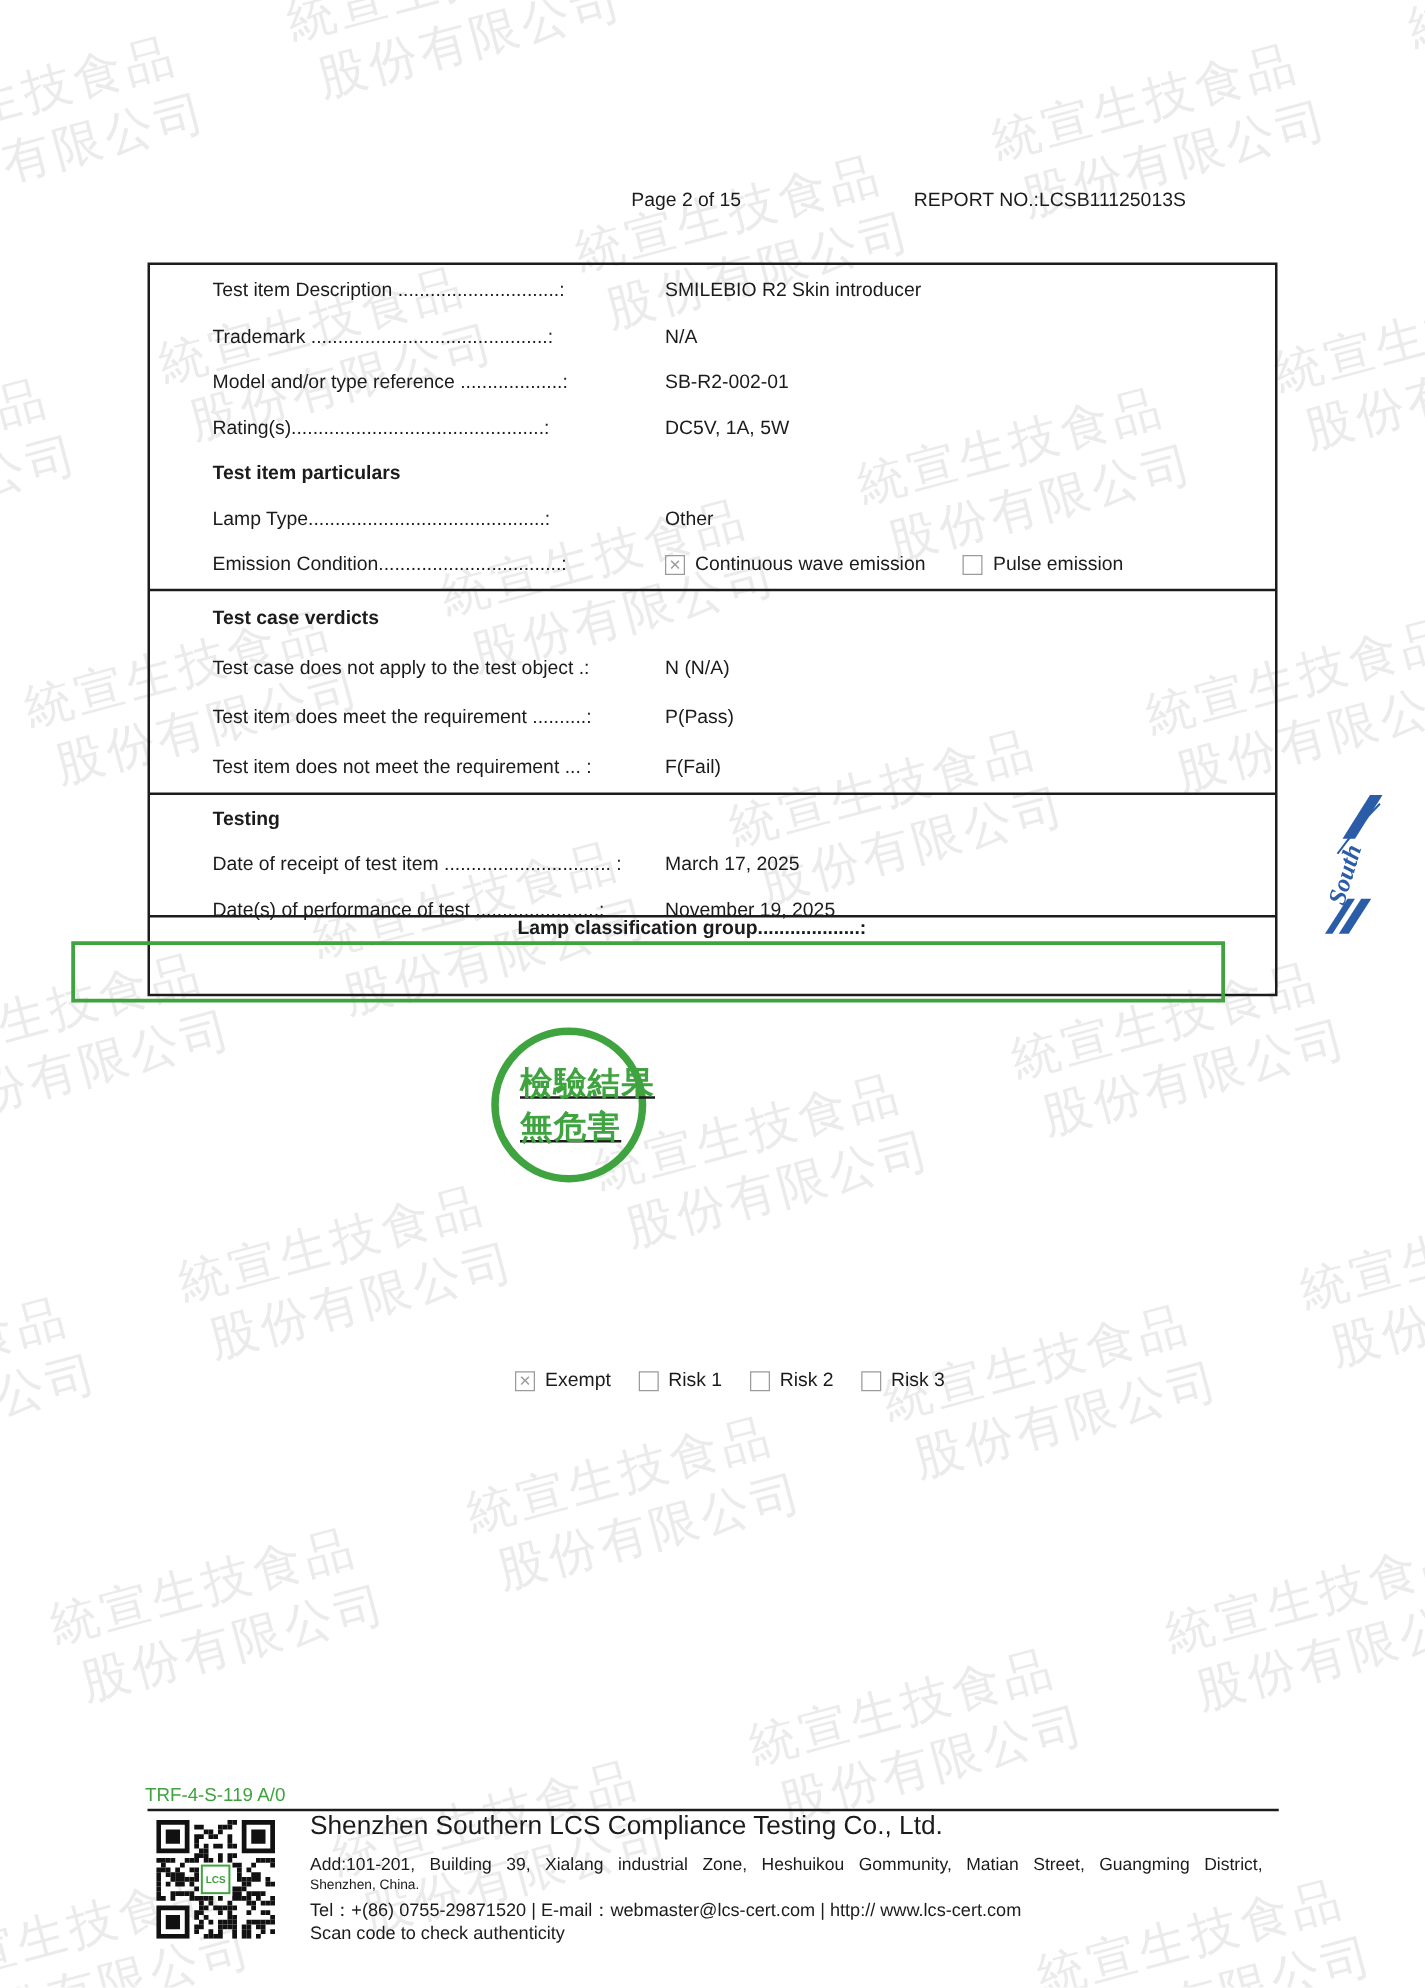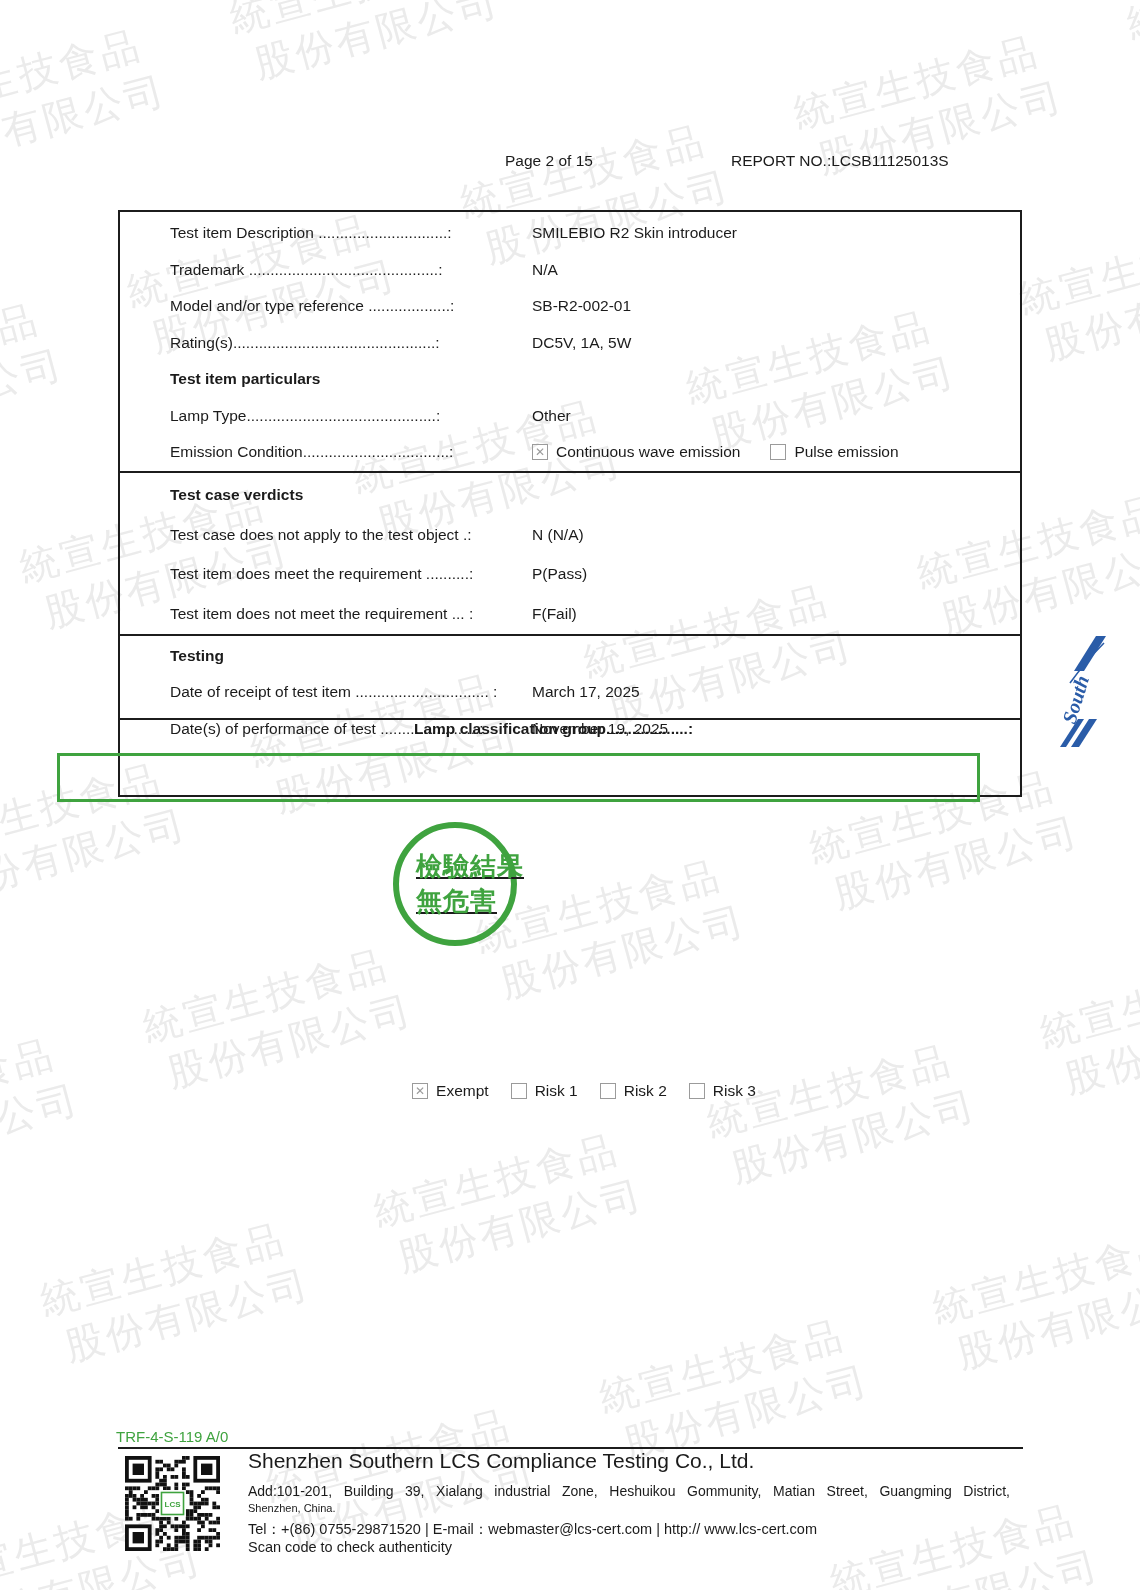--- a/index.html
+++ b/index.html
@@ -19,21 +19,21 @@
   .hdr-report{position:absolute;left:731px;top:152px;font-size:15.5px;z-index:2;}
 
   
   .tbl{position:absolute;left:118px;top:210px;width:904px;height:587px;
        border:2px solid #1c1c1c;box-sizing:border-box;z-index:2;background:transparent;
        display:flex;flex-direction:column;}
   .sec{box-sizing:border-box;}
   .sec + .sec{border-top:2.5px solid #1c1c1c;}
   .sec1{height:260px;padding-top:3px;}
   .sec2{height:163px;padding-top:3px;}
-  .sec3{height:84px;padding-top:2px;}
+  .sec3{height:98px;padding-top:2px;}
   .sec4{flex:1;display:flex;align-items:center;}
   .row{display:flex;align-items:center;padding-left:6px;font-size:15.5px;margin-left:44px;}
   .sec1 .row{height:36.5px;}
   .sec2 .row{height:39.5px;}
   .sec3 .row{height:36.5px;}
   .sec4 .row{height:100%;width:100%;flex-direction:column;}
   .lbl{width:362px;flex:0 0 362px;white-space:nowrap;overflow:hidden;}
   .val{white-space:nowrap;}
   .b{font-weight:bold;}
 

